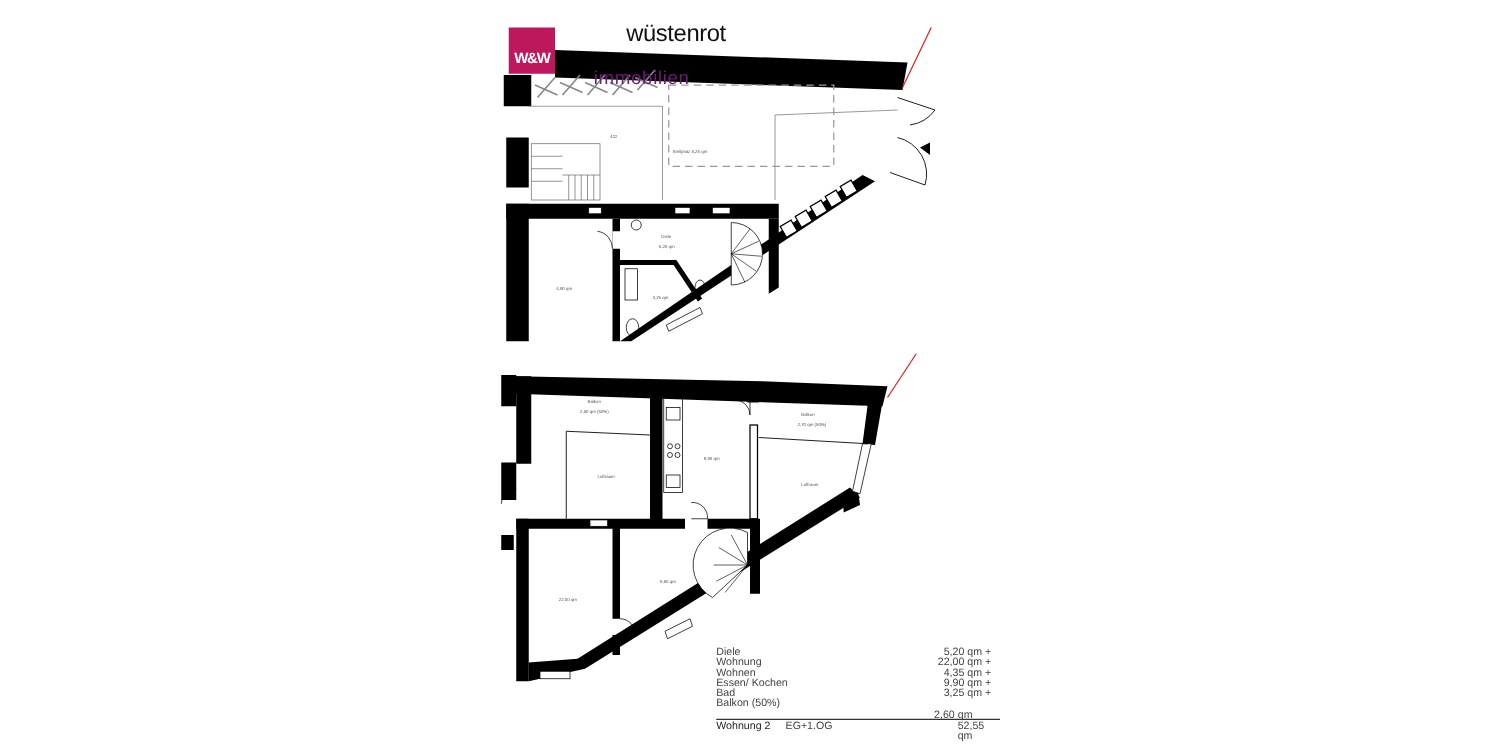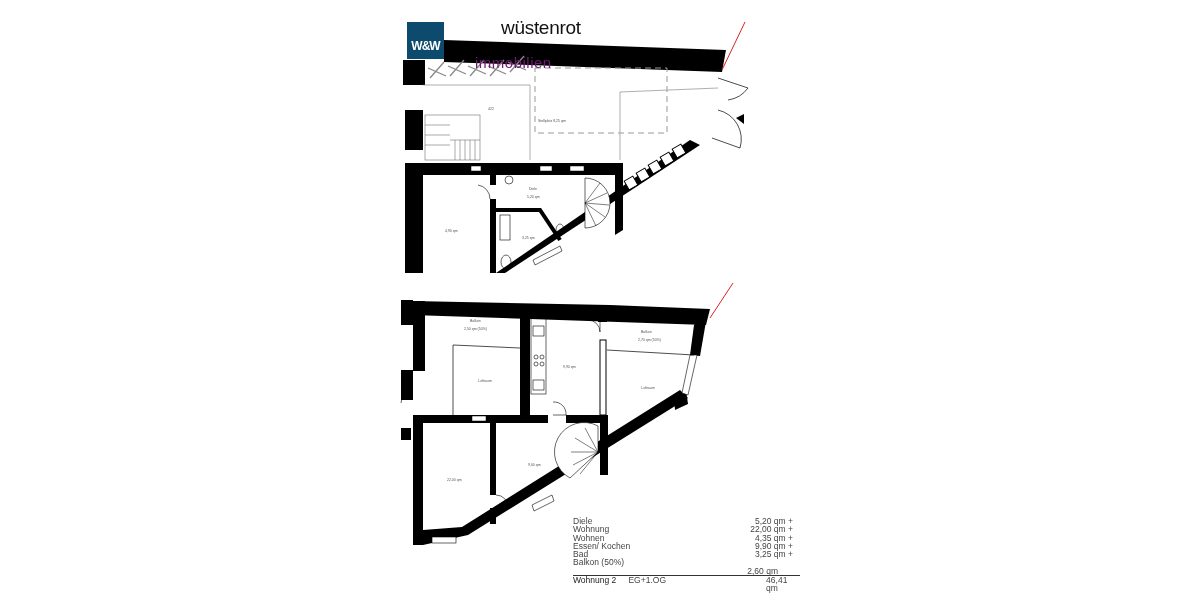--- a/index.html
+++ b/index.html
@@ -1,17 +1,17 @@
 <!DOCTYPE html>
 <html><head>
 <meta charset="utf-8">
 <style>
   html, body { margin:0; padding:0; background:#ffffff; }
   body { width:1200px; height:600px; position:relative; overflow:hidden; font-family:"Liberation Sans", sans-serif; }
-  .logo-box { position:absolute; left:407px; top:22px; width:37px; height:37px; background:#0c4a6e; }
+  .logo-box { position:absolute; left:407px; top:22px; width:37px; height:37px; background:#be185d; }
   .logo-mark { position:absolute; left:0; right:0; bottom:6px; text-align:center; color:#fff; font-weight:bold; font-size:12px; letter-spacing:-1px; font-family:"Liberation Sans", sans-serif; }
   .logo-word { position:absolute; left:453px; top:17px; font-size:19px; font-weight:normal; color:#111; letter-spacing:-0.3px;margin-left:48px; }
   .logo-sub { position:absolute; left:453px; top:54px; font-size:15px; color:#701a75; letter-spacing:0.5px;margin-left:22px; }
   svg.plan { position:absolute; left:0; top:0; }
   .table { position:absolute; left:573px; top:517px; width:227px; font-size:8.5px; color:#444; line-height:8.3px; }
   .row { display:flex; justify-content:space-between; }
   .row .val { text-align:right; padding-right:7px; }
   .row.balkon { border-bottom:1px solid #333;flex-direction:column; }
   .total { display:flex; font-size:8.5px; color:#222; margin-top:0; }
   .total .name { font-weight:normal; width:58px; }
@@ -210,15 +210,15 @@
       <span>Bad</span>
       <span class="val">3,25 qm +</span>
     </div>
   <div class="row balkon">
       <span>Balkon (50%)</span>
       <span class="val" style="padding-right:22px">2,60 qm</span>
     </div>
   <div class="total">
     <span class="name">Wohnung 2</span>
     <span class="floor">EG+1.OG</span>
-    <span class="sum">46,41 qm</span>
+    <span class="sum">52,55 qm</span>
   </div>
 </div>
 
 </body></html>

